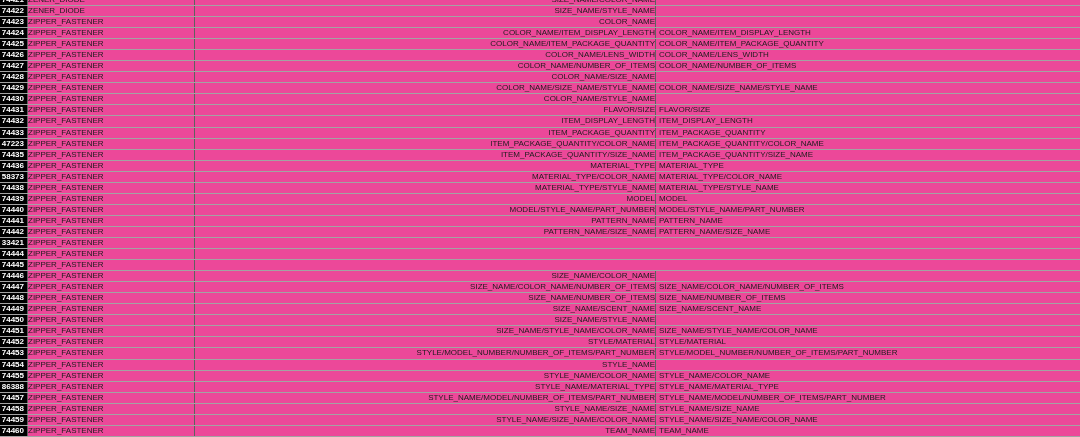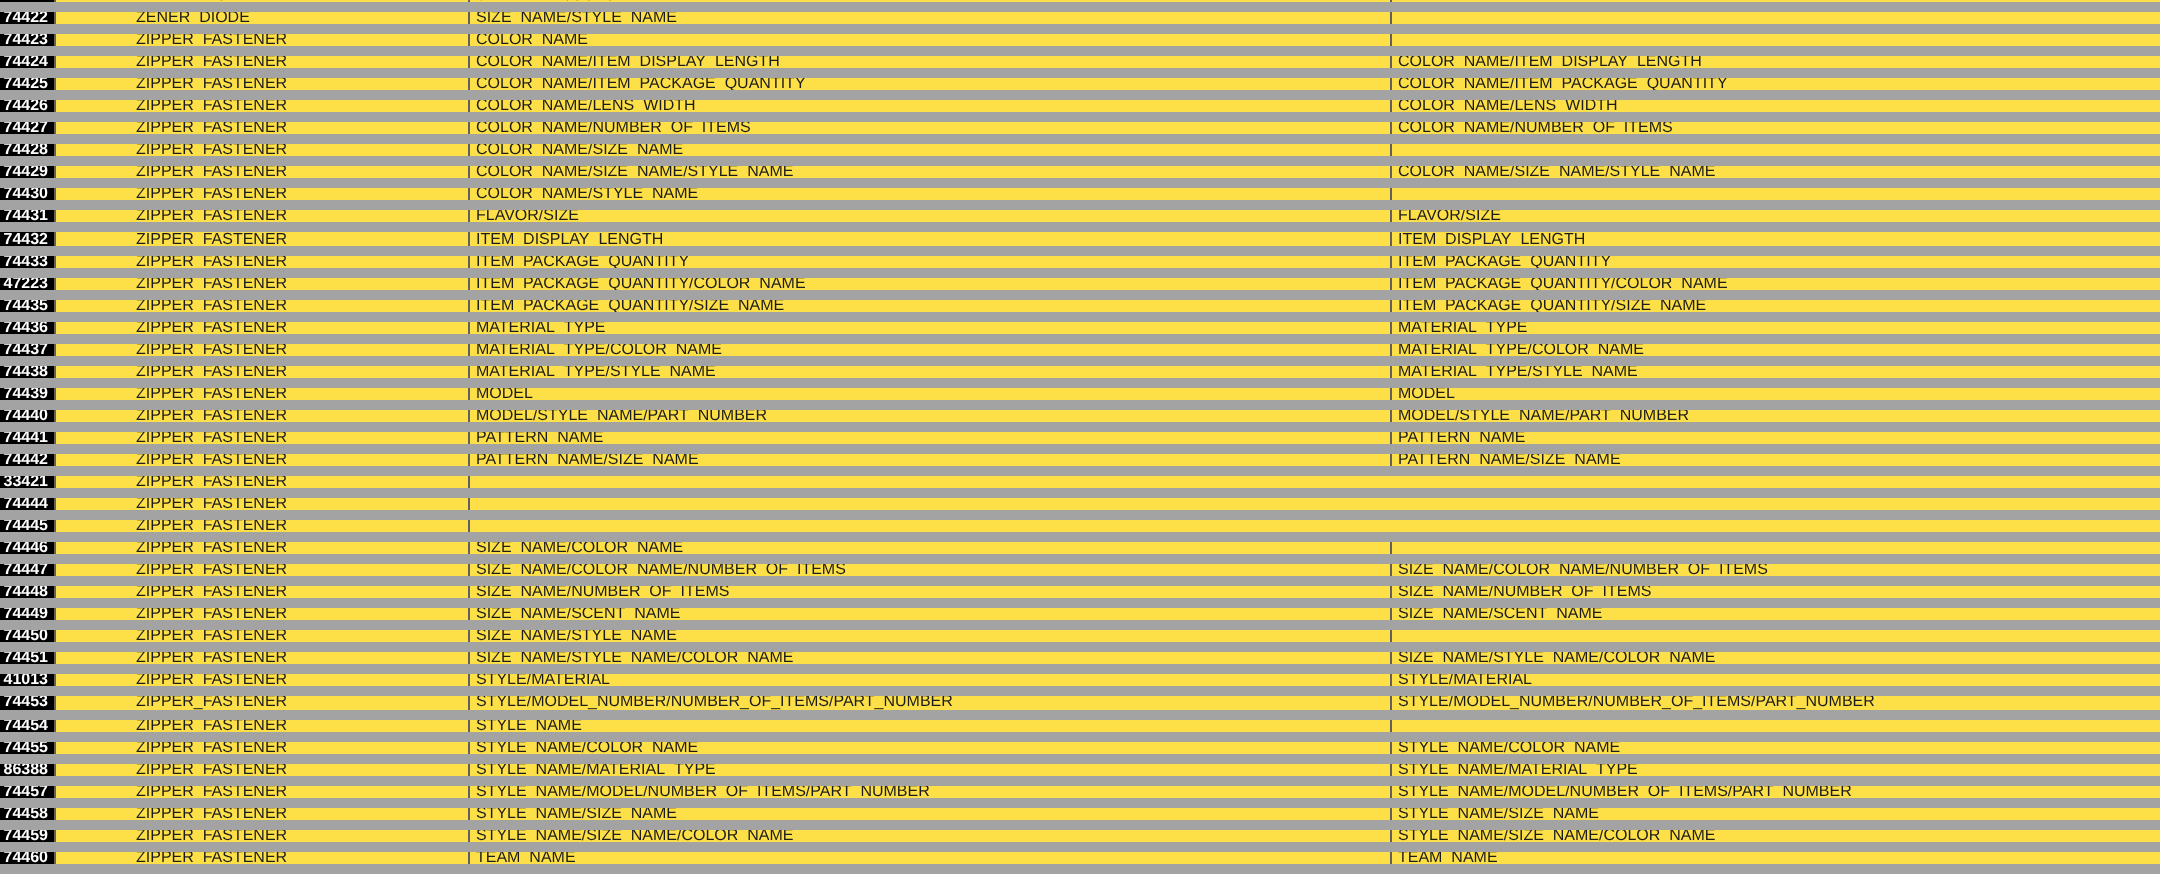--- a/index.html
+++ b/index.html
@@ -6,22 +6,22 @@
   body{
     width:1080px;height:437px;overflow:hidden;background:#ffffff;
     font-family:"Liberation Sans","DejaVu Sans",sans-serif;
     position:relative;
   }
   .sheet{position:absolute;left:0;top:0;width:1080px;height:437px;}
   .row{
     display:flex;
     height:11.05px;
     box-sizing:border-box;
-    border-bottom:5px solid #a3a3a3;
-    background:#fde047;
+    border-bottom:1px solid #a3a3a3;
+    background:#ec4899;
   }
   .row.partial{height:6px;overflow:hidden;}
   .cell{
     box-sizing:border-box;
     overflow:hidden;
     white-space:nowrap;
     display:flex;
     align-items:center;
     font-size:8px;
     line-height:10px;
@@ -32,22 +32,22 @@
   .num{
     width:28px;
     background:#000000;
     color:#ffffff;
     font-weight:bold;
     justify-content:flex-end;
     padding-right:3px;
     border-right:1px solid #606060;
     letter-spacing:0px;
   }
-  .type{width:167px;padding-left:0;border-right:1px solid #606060;margin-left:40px;}
-  .var{width:461px;padding-left:3px;border-right:1px solid #606060;}
+  .type{width:167px;padding-left:0;border-right:1px solid #606060;}
+  .var{width:461px;padding-left:3px;border-right:1px solid #606060;justify-content:flex-end;}
   .dup{flex:1;padding-left:3px;}
 </style>
 </head>
 <body>
 
 <div class="sheet">
   <div>
       <div class="row partial">
         <div class="cell num">
           <span>74421</span>
@@ -267,21 +267,21 @@
         </div>
         <div class="cell var">
           <span>MATERIAL_TYPE</span>
         </div>
         <div class="cell dup">
           <span>MATERIAL_TYPE</span>
         </div>
       </div>
       <div class="row">
         <div class="cell num">
-          <span>74437</span>
+          <span>58373</span>
         </div>
         <div class="cell type">
           <span>ZIPPER_FASTENER</span>
         </div>
         <div class="cell var">
           <span>MATERIAL_TYPE/COLOR_NAME</span>
         </div>
         <div class="cell dup">
           <span>MATERIAL_TYPE/COLOR_NAME</span>
         </div>
@@ -468,21 +468,21 @@
         </div>
         <div class="cell var">
           <span>SIZE_NAME/STYLE_NAME/COLOR_NAME</span>
         </div>
         <div class="cell dup">
           <span>SIZE_NAME/STYLE_NAME/COLOR_NAME</span>
         </div>
       </div>
       <div class="row">
         <div class="cell num">
-          <span>41013</span>
+          <span>74452</span>
         </div>
         <div class="cell type">
           <span>ZIPPER_FASTENER</span>
         </div>
         <div class="cell var">
           <span>STYLE/MATERIAL</span>
         </div>
         <div class="cell dup">
           <span>STYLE/MATERIAL</span>
         </div>

